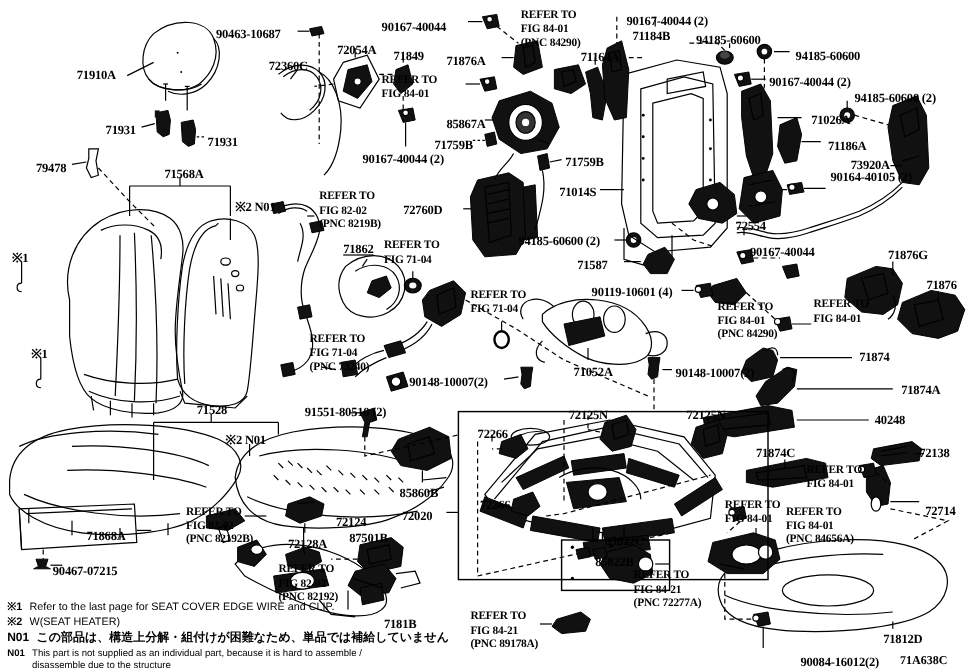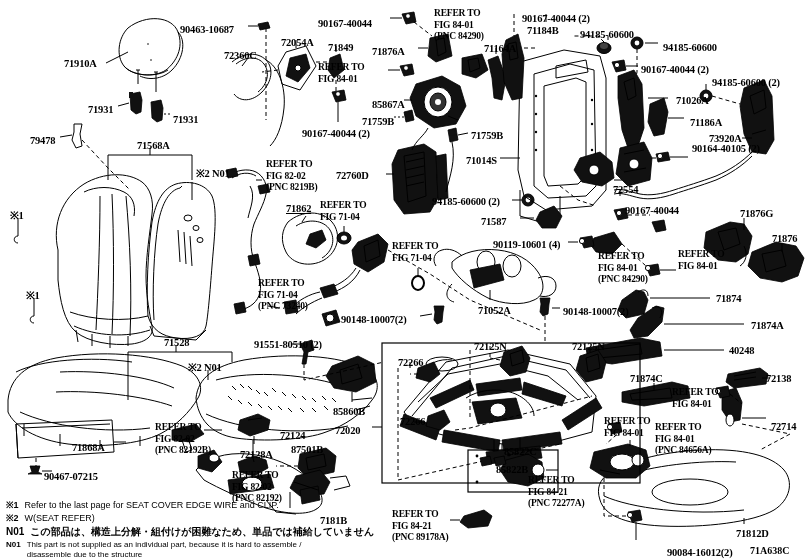--- a/index.html
+++ b/index.html
@@ -751,21 +751,21 @@
 FIG 84-01</div>
     </div>
 <div id="marks">
       <div class="lbl" style="left: 10px; top: 210px;">※1</div>
       <div class="lbl" style="left: 26px; top: 290px;">※1</div>
       <div class="lbl" style="left: 196px; top: 168px;">※2 N01</div>
       <div class="lbl" style="left: 188px; top: 362px;">※2 N01</div>
     </div>
 <div id="foot">
       <div class="note" style="left: 6px; top: 500px;"><span style="font-weight: bold; margin-right: 6px;">※1</span><span>Refer to the last page for SEAT COVER EDGE WIRE and CLIP.</span></div>
-      <div class="note" style="left: 6px; top: 513px;"><span style="font-weight: bold; margin-right: 6px;">※2</span><span>W(SEAT REFER)</span></div>
+      <div class="note" style="left: 6px; top: 513px;"><span style="font-weight: bold; margin-right: 6px;">※2</span><span>W(SEAT HEATER)</span></div>
       <div class="note jp" style="left: 6px; top: 526px;"><span style="font-weight: bold; margin-right: 6px;">N01</span><span>この部品は、構造上分解・組付けが困難なため、単品では補給していません</span></div>
       <div class="note small" style="left: 6px; top: 540px;"><span style="font-weight: bold; margin-right: 6px;">N01</span><span style="white-space: pre; display: inline-block; vertical-align: top;">This part is not supplied as an individual part, because it is hard to assemble /
 disassemble due to the structure</span></div>
     </div>
 
 <div class="code" style="left:750px;top:545px;">71A638C</div>
 
 </div>
 
 </body></html>

